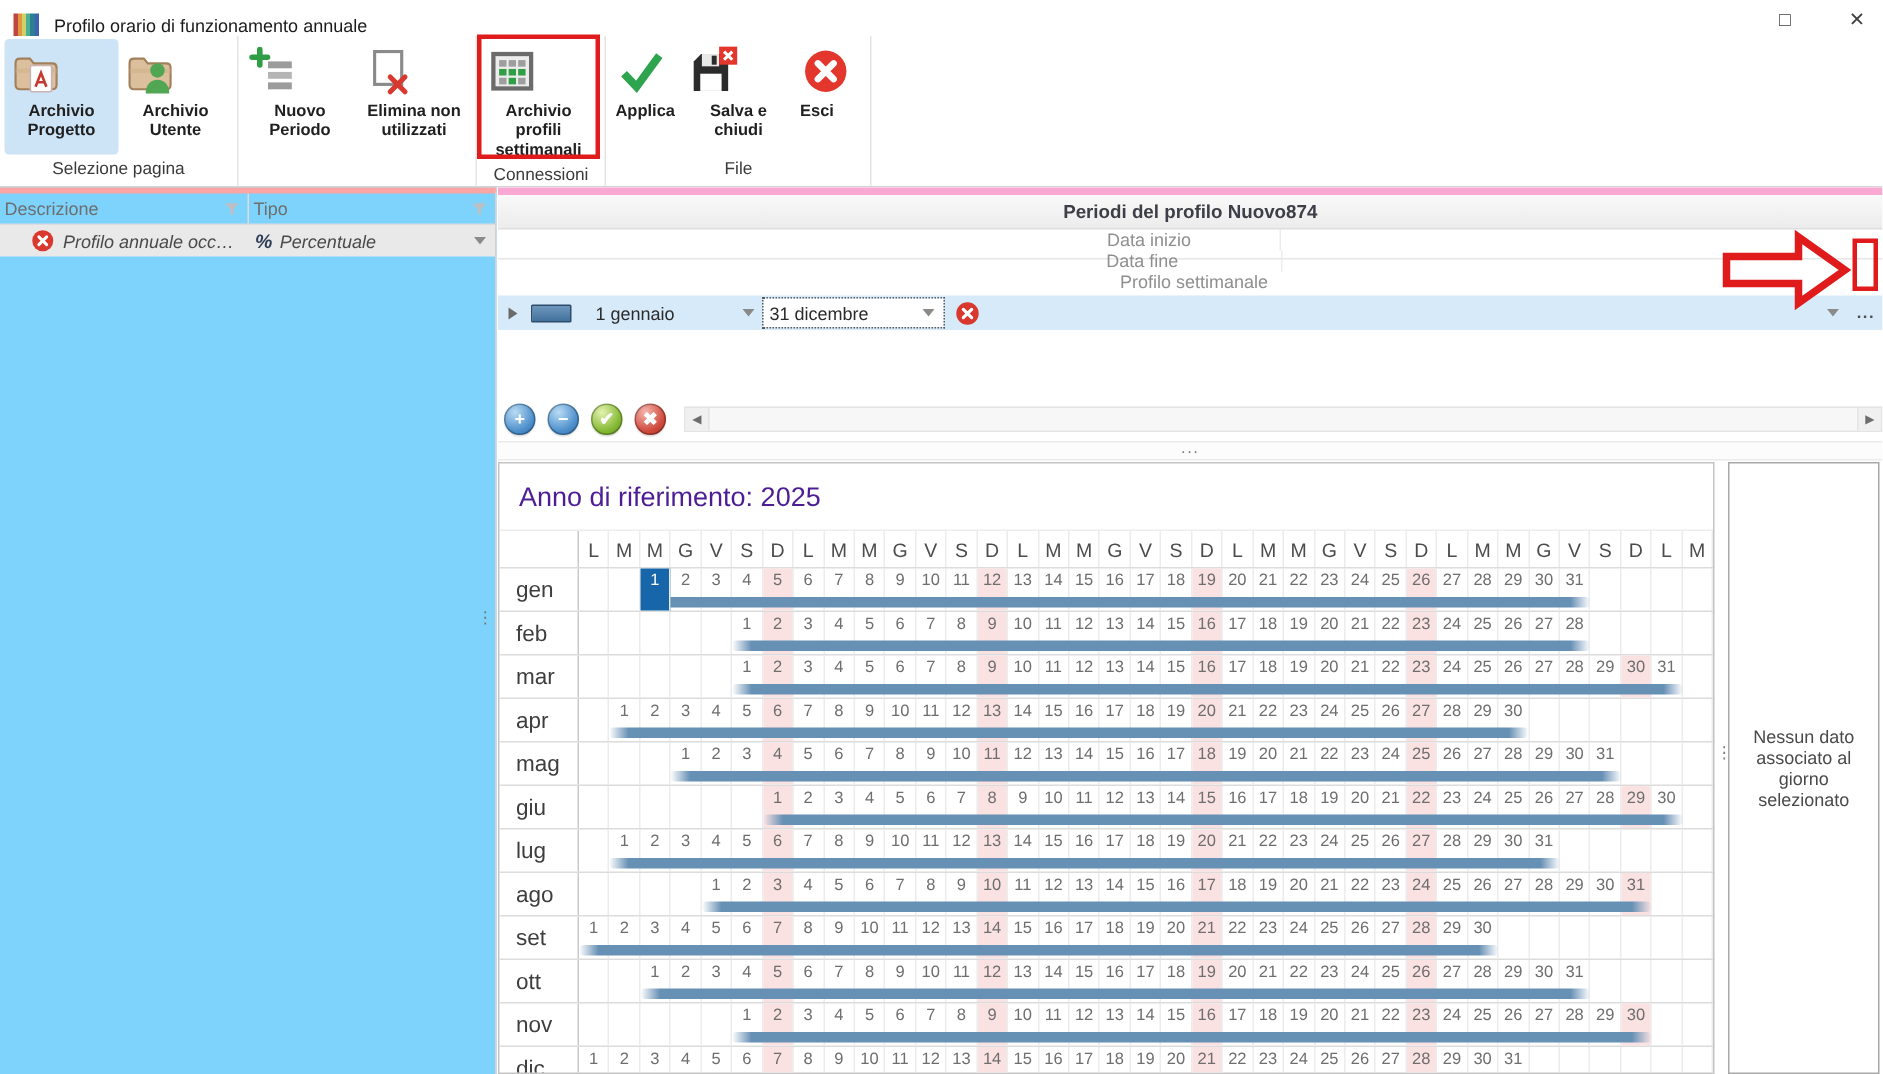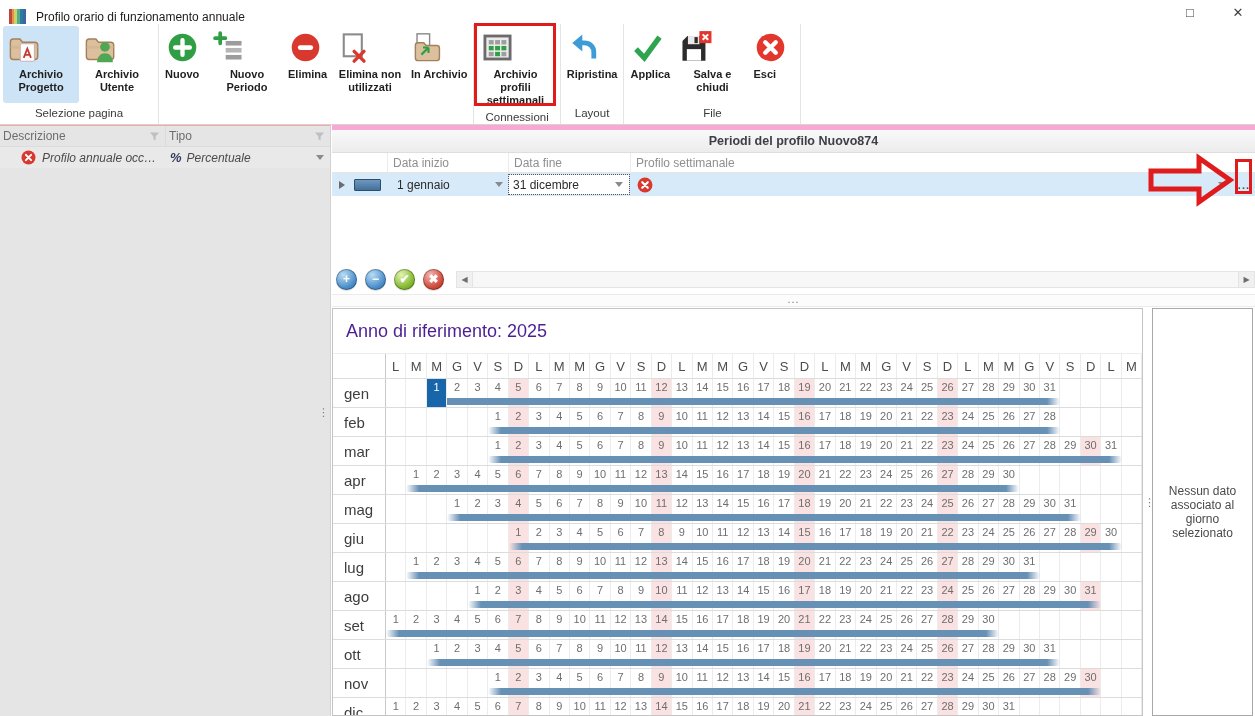--- a/index.html
+++ b/index.html
@@ -22,42 +22,42 @@
   .rgroup { display:flex; flex-direction:column; border-right:1px solid #e4e4e4; padding:2px 3px 0 3px; }
   .rgroup-buttons { flex:1; display:flex; align-items:stretch; }
   .rbtn { position:relative; min-width:47px; max-width:76px; display:flex; flex-direction:column; align-items:flex-start; padding:4px 3px 0 3px; border-radius:3px; cursor:default;font-weight:bold; }
   .rbtn.selected { background:#cde3f6; }
   .rbtn .icn { width:35px; height:35px; flex:none; }
   .rbtn .icn svg { width:100%; height:100%; display:block; }
   .rbtn .lbl { font-size:11px; color:#1f1f1f; text-align:center; line-height:1.18; margin-top:3px; }
   .rbtn.annotated::after { content:""; position:absolute; left:-3px; right:-3px; top:-3px; bottom:1px; border:3px solid #e01b1b; pointer-events:none; }
   .rgroup-label { text-align:center; font-size:11.5px; color:#3a3a3a; padding:4px 8px 5px 8px; white-space:nowrap; }
   
-  .left-panel { position:absolute; top:125px; left:0; width:331px; bottom:0; border-right:1px solid #d2d2d2; border-top:1px solid #fca5a5; background:#e5e5e5; }
+  .left-panel { position:absolute; top:125px; left:0; width:331px; bottom:0; border-right:1px solid #d2d2d2; border-top:4px solid #fca5a5; background:#7dd3fc; }
   .lg-header { display:flex; height:21px; border-bottom:1px solid #dcdcdc; }
   .lg-hcell { display:flex; align-items:center; font-size:12px; color:#6e6e6e; padding:0 5px 0 3px; border-right:1px solid #dcdcdc; }
   .lg-hcell:last-child { border-right:none; }
   .lg-hcell .funnel { margin-left:auto; }
   .lg-row { display:flex; height:21px; background:#e9e9e9; align-items:center; font-size:12px; font-style:italic; color:#4a4a4a; }
   .lg-cell { display:flex; align-items:center; height:100%; }
   .w-desc { width:166px; }
   .w-tipo { width:164px; }
   .pct { font-weight:bold; font-style:italic; color:#2e3d57; font-size:13px; margin:0 5px 0 4px; }
   .ellip { white-space:nowrap; overflow:hidden; text-overflow:ellipsis; max-width:118px; }
   
   .periods { position:absolute; left:332px; top:125px; right:0; height:169px; border-top:5px solid #f9a8d4; background:#fff; }
   .p-title { height:23px; background:linear-gradient(#f9f9f9,#ececec); border-bottom:1px solid #dedede; text-align:center; font-weight:bold; font-size:12.5px; color:#3e3e48; line-height:22px; }
-  .p-cols { display:flex; height:20px; border-bottom:1px solid #e6e6e6; font-size:12px; color:#8f8f8f; align-items:center; }
+  .p-cols { display:flex; height:20px; border-bottom:1px solid #e6e6e6; font-size:12px; color:#8f8f8f; align-items:center;flex-direction:column; }
   .p-cols .c { height:100%; display:flex; align-items:center; padding-left:5px; border-right:1px solid #ececec; }
   .c-ind { width:20px; border-right:none !important; }
   .c-sw { width:36px; }
   .c-di { width:121px; }
   .c-df { width:122px; }
   .c-ps { flex:1; border-right:none !important; }
-  .p-row { display:flex; height:23px; background:#d7eafa; align-items:center; font-size:12px; color:#2b2b2b; }
+  .p-row { display:flex; height:23px; background:#d7eafa; align-items:center; font-size:12px; color:#2b2b2b;margin-top:24px; }
   .tri-right { width:0; height:0; border-top:4.5px solid transparent; border-bottom:4.5px solid transparent; border-left:6px solid #6b6b6b; margin-left:7px; }
   .swatch { width:27px; height:12px; background:linear-gradient(#6f97bd,#41719c); border:1px solid #2f4d6b; border-radius:1px; margin-left:3px; }
   .cell-di { width:121px; display:flex; align-items:center; padding-left:9px; }
   .cell-df { width:122px; display:flex; align-items:center; }
   .combo { flex:1; height:19px; background:#fff; outline:1px dotted #5a5a5a; display:flex; align-items:center; padding-left:4px; margin-right:2px; }
   .caret { width:0; height:0; border-left:4px solid transparent; border-right:4px solid transparent; border-top:5px solid #8a8a8a; margin-left:auto; margin-right:6px; flex:none; }
   .redx { flex:none; }
   .row-tail { margin-left:auto; display:flex; align-items:center; }
   .dots-btn { font-size:11px; font-weight:bold; color:#4e4e4e; letter-spacing:1px; margin:0 5px 0 10px; line-height:10px; }
   .p-nav { position:absolute; left:0; bottom:2px; right:0; height:26px; display:flex; align-items:center; padding-left:4px; }
@@ -129,64 +129,36 @@
           <span class="lbl">Archivio Utente</span>
         </div>
       </div>
       <div class="rgroup-label">Selezione pagina</div>
     </div>
     <div class="rgroup">
       <div class="rgroup-buttons">
         <div class="rbtn">
           <span class="icn">
             <svg viewBox="0 0 32 32">
-              <circle cx="16" cy="16" r="12.6" fill="#2f9e44"></circle>
-              <path d="M16 9.3v13.4M9.3 16h13.4" stroke="#fff" stroke-width="4" stroke-linecap="round"></path>
-            </svg>
-          </span>
-          <span class="lbl">Nuovo</span>
-        </div>
-        <div class="rbtn">
-          <span class="icn">
-            <svg viewBox="0 0 32 32">
               <path d="M7.5 2.8v9.4M2.8 7.5h9.4" stroke="#2f9e44" stroke-width="3.4" stroke-linecap="round"></path>
               <rect x="12.5" y="10" width="14.5" height="4.2" fill="#9c9c9c"></rect>
               <rect x="12.5" y="16.4" width="14.5" height="4.2" fill="#b5b5b5"></rect>
               <rect x="12.5" y="22.8" width="14.5" height="4.2" fill="#9c9c9c"></rect>
             </svg>
           </span>
           <span class="lbl">Nuovo Periodo</span>
-        </div>
-        <div class="rbtn">
-          <span class="icn">
-            <svg viewBox="0 0 32 32">
-              <circle cx="16" cy="16" r="12.6" fill="#d9382e"></circle>
-              <rect x="9" y="14" width="14" height="4.2" rx="2.1" fill="#fff"></rect>
-            </svg>
-          </span>
-          <span class="lbl">Elimina</span>
         </div>
         <div class="rbtn">
           <span class="icn">
             <svg viewBox="0 0 32 32">
               <rect x="8" y="4" width="16.5" height="20" fill="#fff" stroke="#8a8a8a" stroke-width="1.9"></rect>
               <path d="M17.5 19.5l9 9M26.5 19.5l-9 9" stroke="#d9382e" stroke-width="3.1" stroke-linecap="round"></path>
             </svg>
           </span>
           <span class="lbl">Elimina non utilizzati</span>
-        </div>
-        <div class="rbtn">
-          <span class="icn">
-            <svg viewBox="0 0 32 32">
-              <rect x="5.5" y="3.5" width="11.5" height="13" fill="#fff" stroke="#8a8a8a" stroke-width="1.3"></rect>
-              <path d="M4 14c0-1.6.8-2.4 2.4-2.4h5.3l2.1 2.6h9.8c1.6 0 2.4.8 2.4 2.4v8.8c0 1.6-.8 2.6-2.4 2.6H6.4C4.8 28 4 27.1 4 25.5z" fill="#dcc09e" stroke="#a2805c" stroke-width="1.3"></path>
-              <path d="M9.5 22.5l6.5-6.5m0 0h-5m5 0v5" stroke="#2f9e44" stroke-width="2" fill="none"></path>
-            </svg>
-          </span>
-          <span class="lbl">In Archivio</span>
         </div>
       </div>
     </div>
     <div class="rgroup">
       <div class="rgroup-buttons">
         <div class="rbtn annotated">
           <span class="icn">
             <svg viewBox="0 0 32 32">
               <rect x="4.5" y="5.5" width="23" height="21" fill="#ececec" stroke="#6b6b6b" stroke-width="2.6"></rect>
               <g fill="#9e9e9e">
@@ -207,34 +179,20 @@
           <span class="lbl">Archivio profili settimanali</span>
         </div>
       </div>
       <div class="rgroup-label">Connessioni</div>
     </div>
     <div class="rgroup">
       <div class="rgroup-buttons">
         <div class="rbtn">
           <span class="icn">
             <svg viewBox="0 0 32 32">
-              <path d="M24.5 26v-5.5c0-5.2-3.6-8.7-8.8-8.7h-4.5" fill="none" stroke="#3d9bd6" stroke-width="4.4"></path>
-              <path d="M14 4L4.8 11.8 14 19.6z" fill="#3d9bd6"></path>
-            </svg>
-          </span>
-          <span class="lbl">Ripristina</span>
-        </div>
-      </div>
-      <div class="rgroup-label">Layout</div>
-    </div>
-    <div class="rgroup">
-      <div class="rgroup-buttons">
-        <div class="rbtn">
-          <span class="icn">
-            <svg viewBox="0 0 32 32">
               <path d="M5.5 17.5l7.6 8L27 6.5" fill="none" stroke="#2ea44f" stroke-width="4.8"></path>
             </svg>
           </span>
           <span class="lbl">Applica</span>
         </div>
         <div class="rbtn">
           <span class="icn">
             <svg viewBox="0 0 32 32">
               <path d="M5 10l4.5-4.5H26V28H5z" fill="#2b2b2b"></path>
               <rect x="10" y="5.5" width="10.5" height="7.5" fill="#e9e9e9"></rect>

